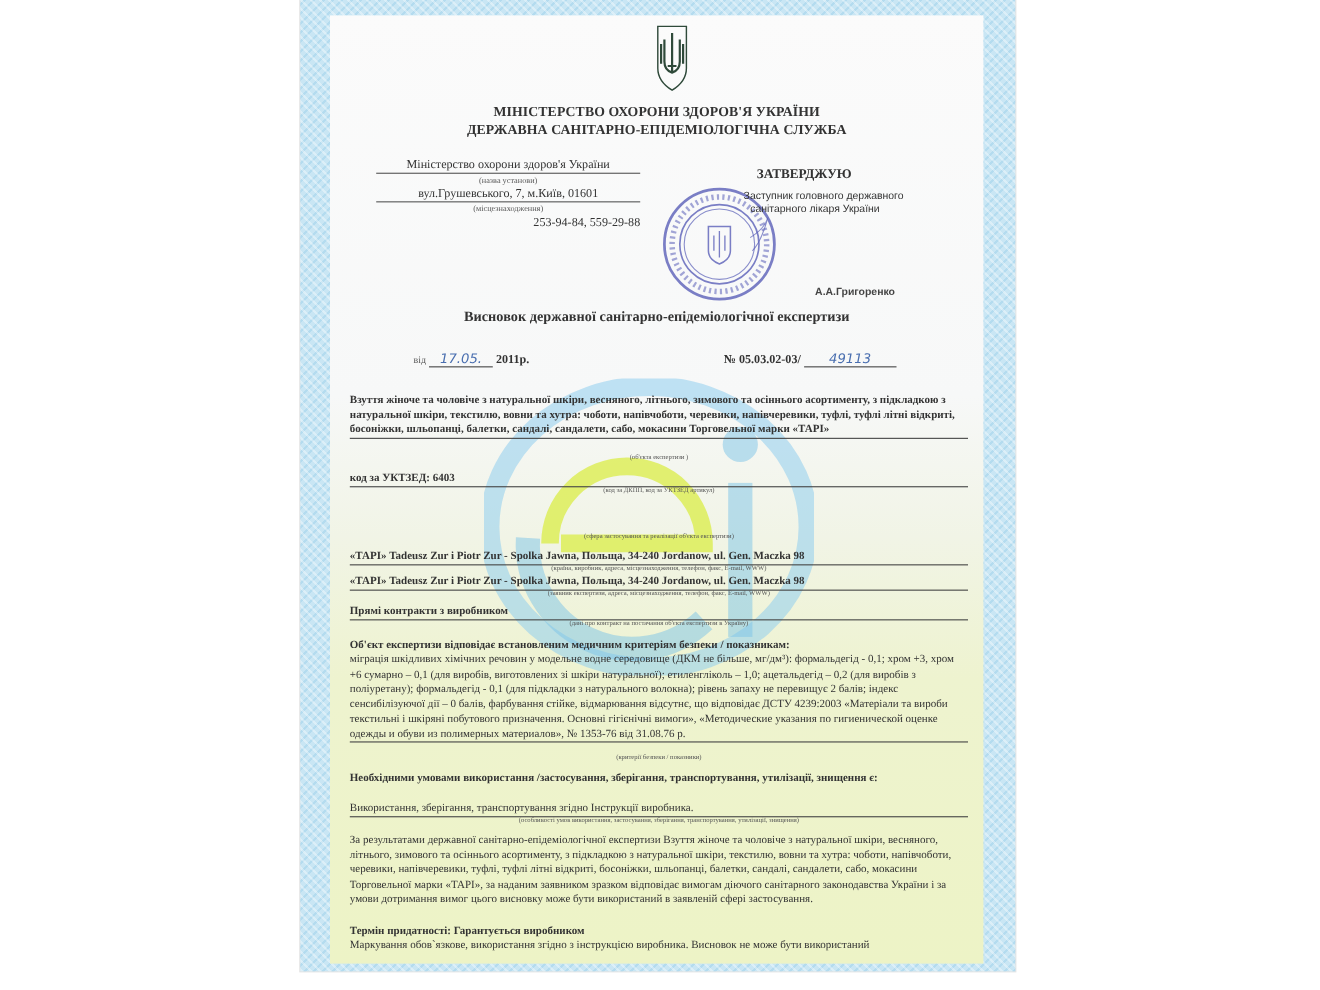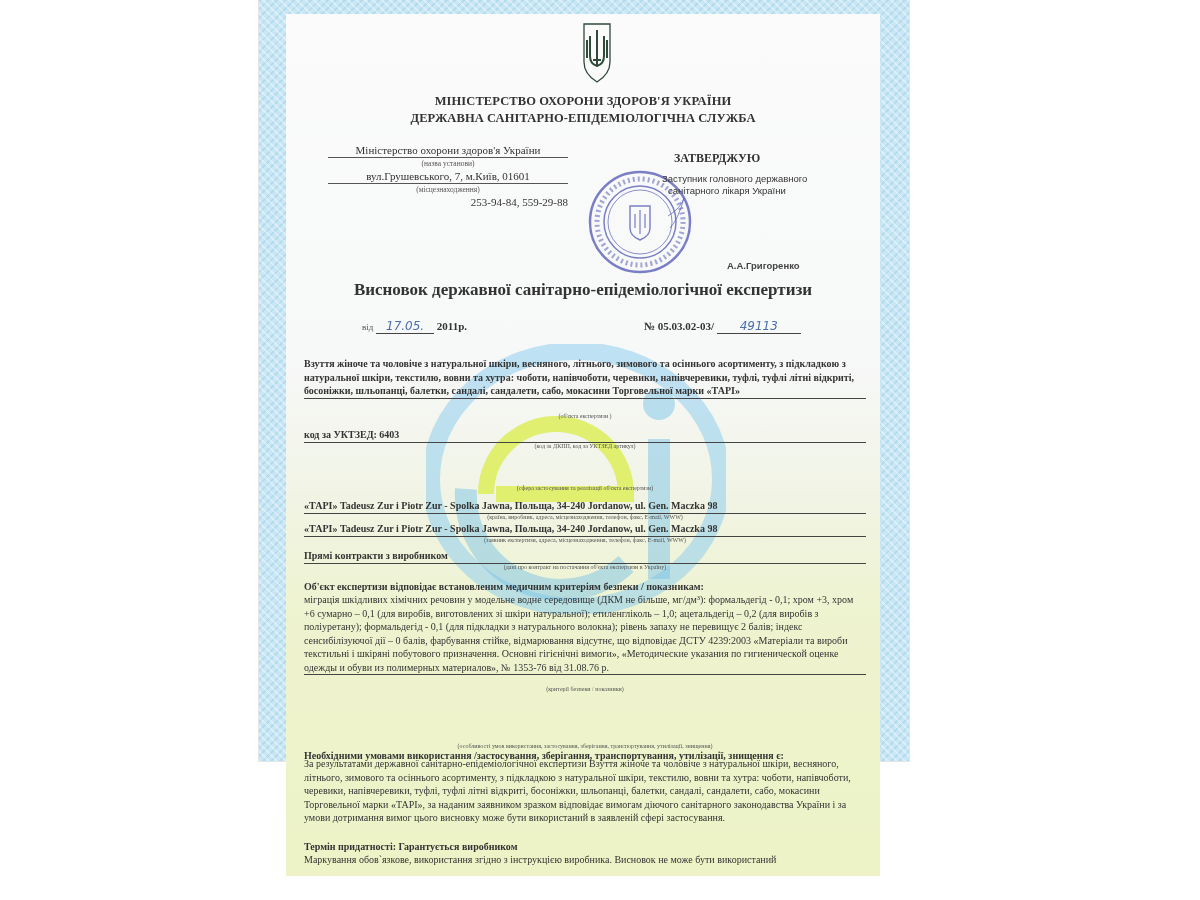--- a/index.html
+++ b/index.html
@@ -1,20 +1,20 @@
 <!DOCTYPE html>
 <html><head>
 <meta charset="utf-8">
 <style>
   * { box-sizing: border-box; margin: 0; padding: 0; }
   html, body { width: 1200px; height: 900px; background: #ffffff; overflow: hidden; }
   body { position: relative; font-family: "Liberation Serif", "DejaVu Serif", serif; color: #2b2b2b; }
 
   .page {
-    position: absolute; left: 259px; top: 0; width: 650px; height: 761px;
+    position: absolute; left: 273px; top: 0; width: 650px; height: 883px;
     background: #c9e6f4;
     background-image:
       repeating-linear-gradient(45deg, rgba(255,255,255,0.35) 0 2px, transparent 2px 6px),
       repeating-linear-gradient(-45deg, rgba(140,200,230,0.35) 0 2px, transparent 2px 6px);
     box-shadow: 0 0 0 1px #e4e4e4;
   }
   .inner {
     position: absolute; left: 27px; top: 14px; width: 594px; height: 862px;
     background: linear-gradient(180deg, #fbfbfb 0%, #f7f8f8 40%, #f1f4e6 55%, #eef3cf 70%, #edf3c6 100%);
     overflow: hidden;
@@ -30,21 +30,21 @@
 
   .inst-block { position: absolute; left: 42px; top: 130px; width: 240px; font-size: 11px; text-align: center; }
   .inst-line { border-bottom: 1px solid #555; padding-bottom: 1px; color: #333; }
   .inst-cap { font-size: 7.5px; color: #555; margin: 1px 0 2px; }
 
   .approve { position: absolute; left: 388px; top: 117px; font-weight: bold; font-size: 12px; color: #333; margin-top: 20px; }
   .deputy { position: absolute; left: 376px; top: 159px; font-family: "Liberation Sans", sans-serif; font-size: 9.5px; color: #333; line-height: 12px; }
   .signer { position: absolute; left: 441px; top: 246px; font-family: "Liberation Sans", sans-serif; font-weight: bold; font-size: 9.5px; color: #444; }
   .stamp { position: absolute; left: 300px; top: 154px; width: 108px; height: 108px; }
 
-  .title { position: absolute; left: 0; top: 266px; width: 594px; text-align: center; font-weight: bold; font-size: 17px; color: #333; }
+  .title { position: absolute; left: 0; top: 266px; width: 594px; text-align: center; font-weight: bold; font-size: 13px; color: #333; }
   .date-row { position: absolute; top: 305px; font-size: 11px; color: #333; }
   .hand { font-family: "DejaVu Sans", sans-serif; font-style: italic; color: #4a6fb0; font-size: 12px; }
   .blank { display: inline-block; border-bottom: 1px solid #444; text-align: center; }
 
   .field { position: absolute; left: 18px; width: 562px; font-size: 10px; line-height: 13.5px; color: #333; }
   .field.b { font-weight: bold; }
   .field .rule-line { border-bottom: 1px solid #444; }
   .cap { position: absolute; left: 18px; width: 562px; font-size: 6px; color: #555; text-align: center; }
 </style>
 </head>
@@ -133,21 +133,24 @@
       <div class="rule-line">Прямі контракти з виробником</div>
     </div>
     <div class="cap" style="top:550px;">(дані про контракт на постачання об'єкта експертизи в Україну)</div>
 
     <div class="field b" style="top:566px;">Об'єкт експертизи  відповідає  встановленим  медичним критеріям безпеки / показникам:</div>
     <div class="field" style="top:579px;">
       <div class="rule-line">міграція шкідливих хімічних речовин у модельне водне середовище (ДКМ не більше, мг/дм³): формальдегід - 0,1; хром +3, хром +6 сумарно – 0,1 (для виробів, виготовлених зі шкіри натуральної); етиленгліколь – 1,0; ацетальдегід – 0,2 (для виробів з поліуретану); формальдегід - 0,1 (для підкладки з натурального волокна); рівень запаху не перевищує 2 балів; індекс сенсибілізуючої дії – 0 балів, фарбування стійке, відмарювання відсутнє, що відповідає ДСТУ 4239:2003 «Матеріали та вироби текстильні і шкіряні побутового призначення. Основні гігієнічні вимоги», «Методические указания по гигиенической оценке одежды и обуви из полимерных материалов», № 1353-76 від 31.08.76 р.</div>
     </div>
     <div class="cap" style="top:672px;">(критерії безпеки / показники)</div>
 
-    <div class="field b" style="top:687px;margin-top:48px;">Необхідними умовами  використання /застосування, зберігання, транспортування, утилізації, знищення є:</div>
+    <div class="field b" style="top:687px;">Необхідними умовами  використання /застосування, зберігання, транспортування, утилізації, знищення є:</div>
+    <div class="field" style="top:714px;">
+      <div class="rule-line">Використання, зберігання, транспортування згідно Інструкції виробника.</div>
+    </div>
     <div class="cap" style="top:729px;">(особливості умов використання,  застосування, зберігання, транспортування, утилізації, знищення)</div>
 
     <div class="field" style="top:743px;">За результатами державної санітарно-епідеміологічної експертизи Взуття жіноче та чоловіче з натуральної шкіри, весняного, літнього, зимового та осіннього асортименту, з підкладкою з натуральної шкіри, текстилю, вовни та хутра:  чоботи, напівчоботи, черевики, напівчеревики, туфлі, туфлі літні відкриті, босоніжки, шльопанці, балетки, сандалі, сандалети, сабо, мокасини Торговельної марки «ТАРІ»,  за наданим заявником зразком відповідає вимогам діючого санітарного законодавства України і за умови дотримання вимог цього висновку  може бути використаний в заявленій сфері застосування.</div>
 
     <div class="field b" style="top:826px;">Термін придатності: Гарантується виробником</div>
     <div class="field" style="top:839px;">Маркування обов`язкове, використання згідно з інструкцією виробника. Висновок не може бути використаний</div>
 
   </div>
 </div>
 

